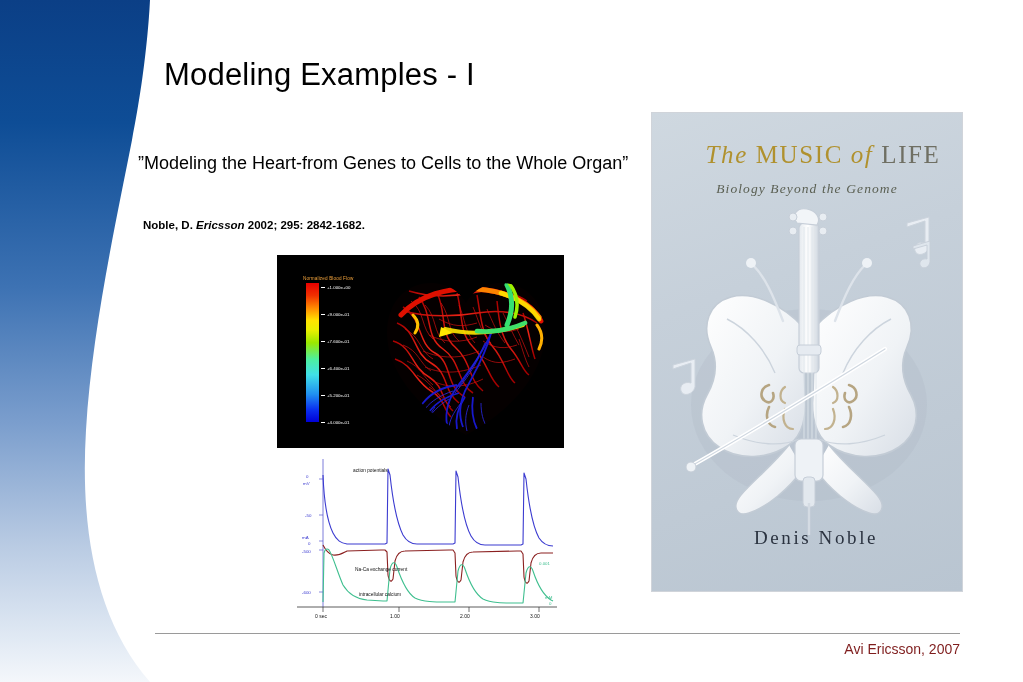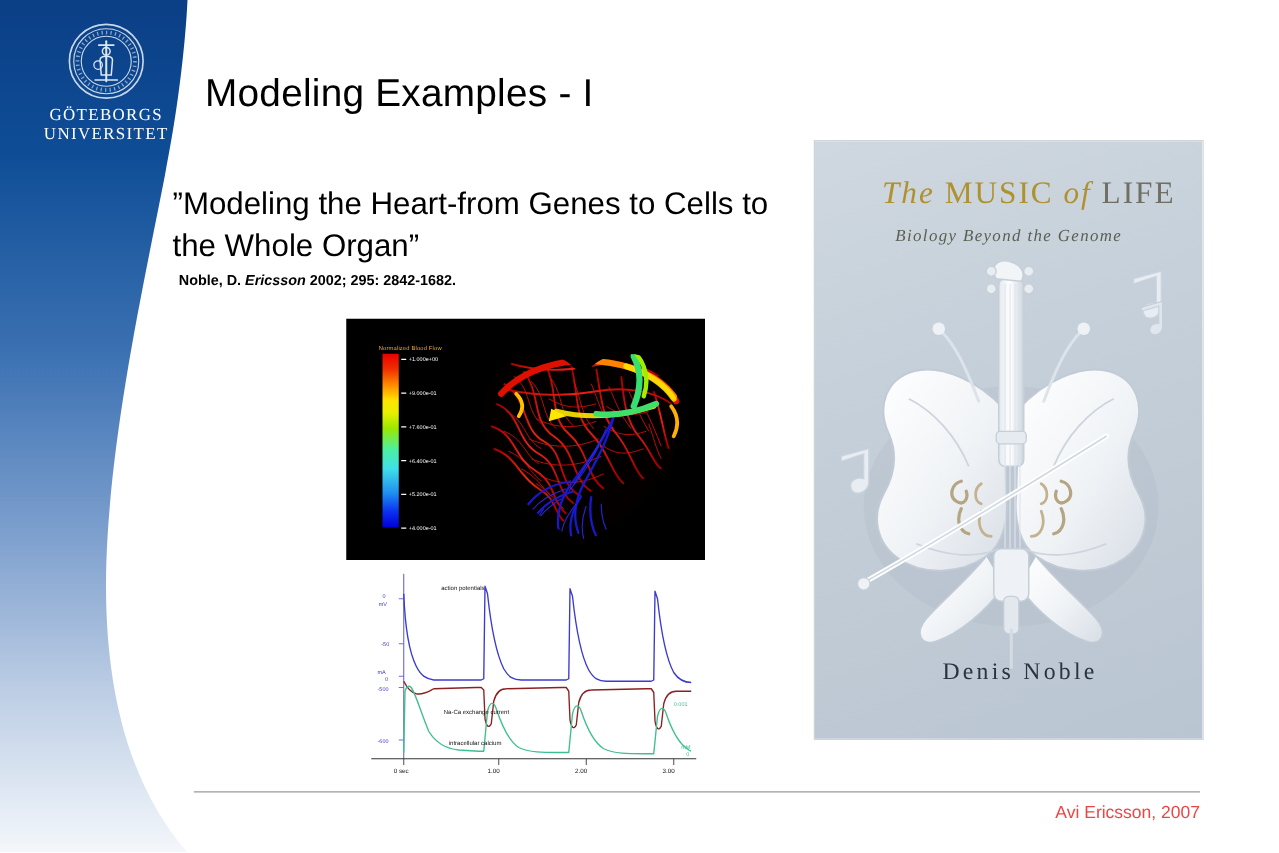--- a/index.html
+++ b/index.html
@@ -35,21 +35,21 @@
   
   .slide-title{
     position:absolute;left:164px;top:57px;
     font-size:31px;color:#000;font-weight:400;
     letter-spacing:.2px;white-space:nowrap;
   }
 
   
   .quote{
     position:absolute;left:138px;top:146px;width:500px;
-    font-size:25px;line-height:34px;color:#000;font-weight:400;
+    font-size:18px;line-height:34px;color:#000;font-weight:400;
   }
   .citation{
     position:absolute;left:143px;top:219px;
     font-size:11.5px;color:#000;font-weight:bold;white-space:nowrap;
   }
   .citation .ital{font-style:italic;}
 
   
   .figure{
     position:absolute;left:277px;top:255px;width:287px;height:366px;
@@ -111,21 +111,21 @@
     font-family:"Liberation Serif", serif;
     font-size:19px;color:#2b3340;letter-spacing:2.6px;white-space:nowrap;
   }
 
   
   .footer-rule{
     position:absolute;left:155px;top:633px;width:805px;height:1px;background:#9a9a9a;
   }
   .footer-text{
     position:absolute;right:63px;top:641px;
-    font-size:14px;color:#ef4444;white-space:nowrap;
+    font-size:14px;color:#7f1d1d;white-space:nowrap;
   }
 </style>
 </head>
 <body>
 
 <div id="slide">
 
   <div class="brand-panel">
     <svg viewBox="0 0 250 682" xmlns="http://www.w3.org/2000/svg">
       <defs>
@@ -137,42 +137,20 @@
           <stop offset="80%" stop-color="#b9cbe3"></stop>
           <stop offset="93%" stop-color="#dfe8f3"></stop>
           <stop offset="100%" stop-color="#f4f7fb"></stop>
         </linearGradient>
       </defs>
       <path d="M0,0 L150,0 C150,0 148,60 132,140 C116,222 92,330 86,430
                C80,530 96,620 150,682 L0,682 Z" fill="url(#blueGrad)"></path>
     </svg>
   </div>
 
-  <div class="logo-wrap">
-    <div class="seal">
-      <svg viewBox="0 0 62 62" xmlns="http://www.w3.org/2000/svg">
-        <circle cx="31" cy="31" r="29.5" fill="none" stroke="#c9d7ea" stroke-width="1.3"></circle>
-        <circle cx="31" cy="31" r="26" fill="none" stroke="#c9d7ea" stroke-width="0.9"></circle>
-        <circle cx="31" cy="31" r="20" fill="none" stroke="#c9d7ea" stroke-width="0.9"></circle>
-
-        <path d="M31 15 L31 47" stroke="#dce7f5" stroke-width="1.6" stroke-linecap="round"></path>
-        <path d="M25 18 L37 18" stroke="#dce7f5" stroke-width="1.4" stroke-linecap="round"></path>
-        <circle cx="31" cy="23" r="3.1" fill="none" stroke="#dce7f5" stroke-width="1.2"></circle>
-        <path d="M26 30 C26 26, 36 26, 36 30 L35 42 L27 42 Z" fill="none" stroke="#dce7f5" stroke-width="1.2"></path>
-        <circle cx="24.5" cy="34" r="3.4" fill="none" stroke="#dce7f5" stroke-width="1"></circle>
-        <path d="M22 46 L40 46" stroke="#dce7f5" stroke-width="1.1" stroke-linecap="round"></path>
-
-        <circle cx="31" cy="31" r="23" fill="none" stroke="#b6c9e2" stroke-width="3" stroke-dasharray="1 2.6" opacity="0.75"></circle>
-      </svg>
-    </div>
-    <div class="logo-text">
-      <div>GÖTEBORGS</div>
-      <div>UNIVERSITET</div>
-    </div>
-  </div>
 
   <div class="slide-title">Modeling Examples - I</div>
 
   <div class="quote">”Modeling the Heart-from Genes to Cells to the Whole Organ”</div>
   <div class="citation">
     <span>Noble, D.</span>
     <span class="ital">Ericsson</span>
     <span>2002; 295: 2842-1682.</span>
   </div>
 

